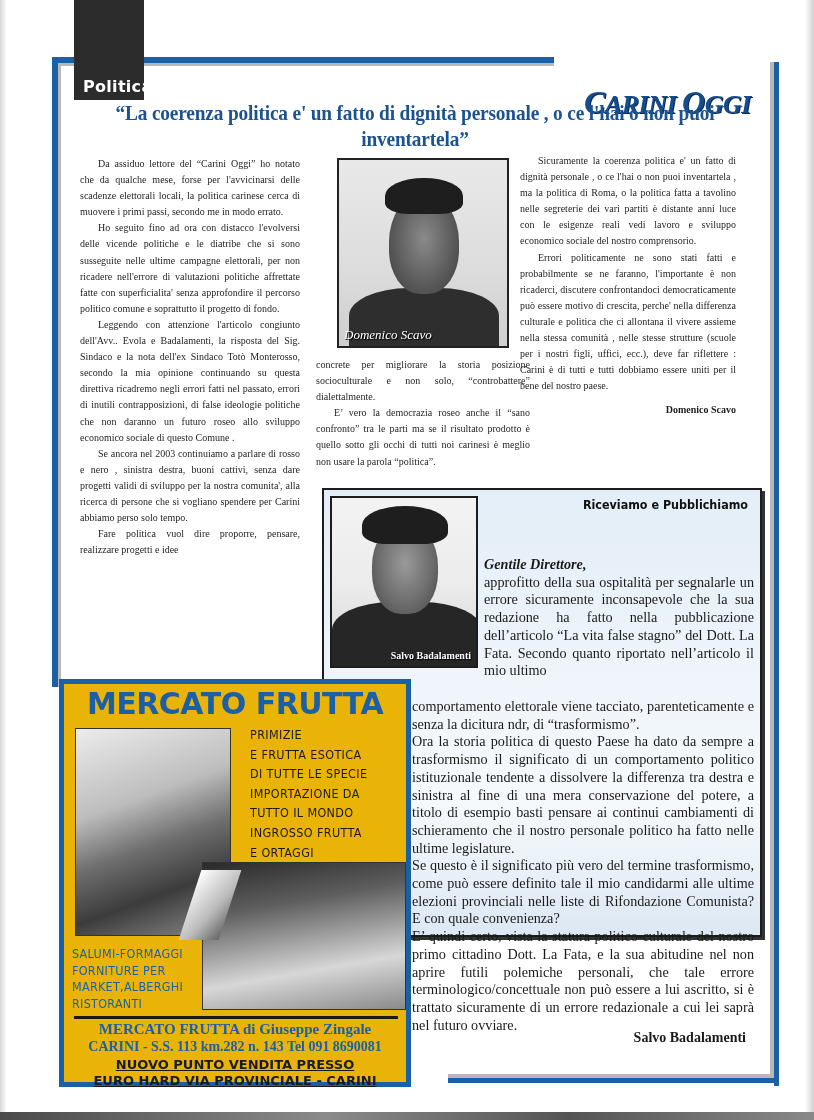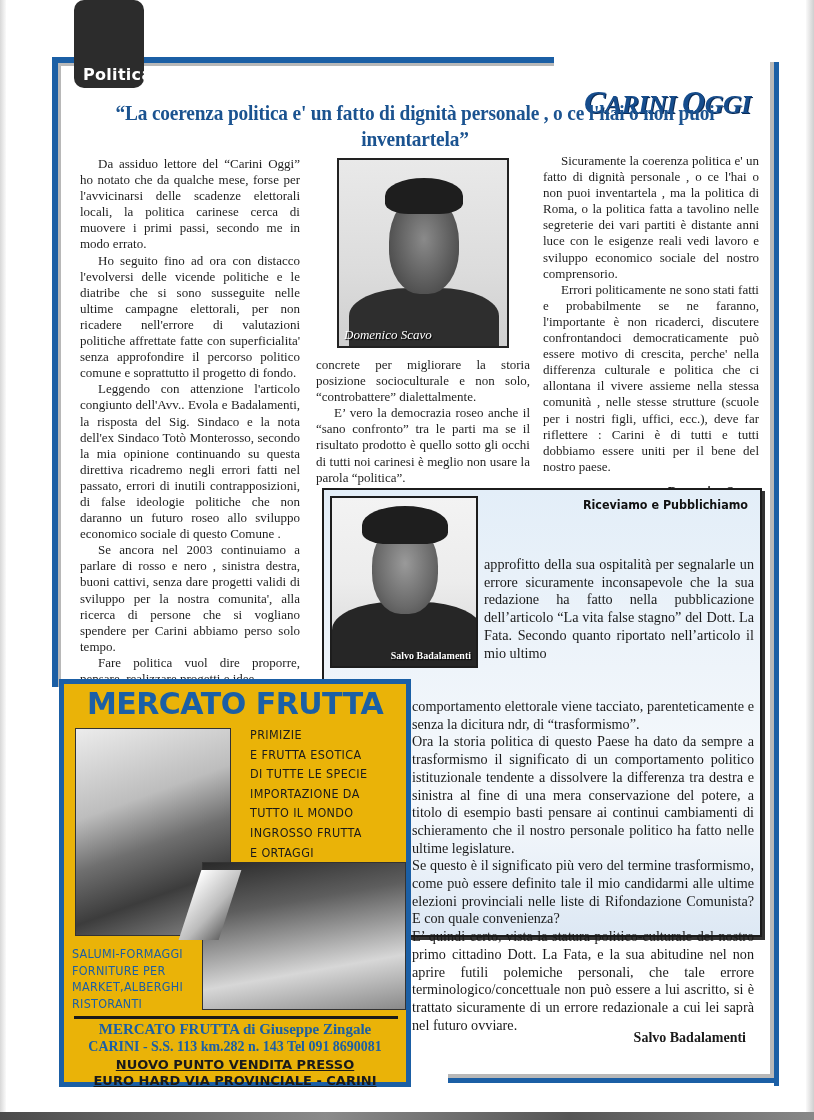--- a/index.html
+++ b/index.html
@@ -3,42 +3,42 @@
 <meta charset="utf-8">
 <style>
   * { box-sizing: border-box; margin: 0; padding: 0; }
   html, body { width: 814px; height: 1120px; background: #ffffff; overflow: hidden; }
   body { position: relative; font-family: "Liberation Serif", serif; color: #1a1a1a; }
 
   .page-edge-left { position: absolute; left: 0; top: 0; width: 6px; height: 1120px; background: linear-gradient(90deg,#d8d8d8,#fafafa); }
   .page-edge-right { position: absolute; right: 0; top: 0; width: 8px; height: 1120px; background: linear-gradient(90deg,#fafafa,#cfcfcf); }
   .page-bottom { position: absolute; left: 0; bottom: 0; width: 814px; height: 8px; background: linear-gradient(90deg,#4a4a4a,#8a8a8a 40%,#555 70%,#888); }
 
-  .section-tab { position: absolute; left: 74px; top: 0; width: 70px; height: 88px; background: #2c2c2c; border-radius: 10px; }
+  .section-tab { position: absolute; left: 74px; top: 0; width: 70px; height: 100px; background: #2c2c2c; }
   .section-tab span { position: absolute; left: 9px; bottom: 4px; color: #fff; font-family: "DejaVu Sans", sans-serif; font-weight: bold; font-size: 16px; letter-spacing: 0.3px; }
 
   .frame-top-blue { position: absolute; left: 52px; top: 57px; width: 502px; height: 6px; background: #1b5fa5; }
   .frame-top-grey { position: absolute; left: 52px; top: 63px; width: 502px; height: 3px; background: #b8b8b8; }
   .frame-left-blue { position: absolute; left: 52px; top: 57px; width: 6px; height: 630px; background: #1b5fa5; }
   .frame-left-grey { position: absolute; left: 58px; top: 63px; width: 3px; height: 624px; background: #b8b8b8; }
   .frame-right-grey { position: absolute; left: 770px; top: 62px; width: 4px; height: 1018px; background: #b8b8b8; }
   .frame-right-blue { position: absolute; left: 774px; top: 62px; width: 5px; height: 1024px; background: #1b5fa5; }
   .frame-bottom-grey { position: absolute; left: 448px; top: 1074px; width: 326px; height: 4px; background: #b8b8b8; }
   .frame-bottom-blue { position: absolute; left: 448px; top: 1078px; width: 331px; height: 5px; background: #1b5fa5; }
 
   .masthead { position: absolute; left: 584px; top: 40px; font-family: "Liberation Serif", serif; font-style: italic; font-weight: bold; color: #154c8c; font-size: 26px; letter-spacing: -0.5px; text-shadow: 1px 1px 0 #0a2a55; margin-top: 44px; }
   .masthead .cap { font-size: 32px; }
 
   .headline { position: absolute; left: 70px; top: 100px; width: 690px; text-align: center; color: #1b5390; font-family: "Liberation Serif", serif; font-size: 22px; font-weight: bold; transform: scaleX(0.88); transform-origin: center; letter-spacing: -0.2px; }
 
-  .col { position: absolute; font-size: 13px; line-height: 16.1px; text-align: justify; color: #1e1e1e; }
+  .col { position: absolute; font-size: 10px; line-height: 16.1px; text-align: justify; color: #1e1e1e; }
   .col p { text-indent: 18px; }
   .col-left { left: 80px; top: 156px; width: 220px; }
   .col-mid { left: 316px; top: 357px; width: 214px; }
-  .col-right { left: 543px; top: 153px; width: 216px; }
+  .col-right { left: 520px; top: 153px; width: 216px; }
   .signature { text-align: right; font-weight: bold; text-indent: 0 !important; margin-top: 8px; }
 
   .photo { position: absolute; background: #fff; border: 2px solid #222; overflow: hidden; }
   .photo-scavo { left: 337px; top: 158px; width: 172px; height: 190px; background: linear-gradient(180deg,#e9e9e9 0%,#dcdcdc 60%,#cfcfcf 100%); }
   .photo-caption { position: absolute; color: #fff; font-family: "Liberation Serif", serif; text-shadow: 1px 1px 1px #000; }
   .photo-scavo .photo-caption { left: 5px; bottom: 3px; font-size: 13px; font-style: italic; }
   .face { position: absolute; border-radius: 48% 48% 44% 44%; background: radial-gradient(ellipse at 50% 45%, #8a8a8a 0%, #5a5a5a 60%, #3a3a3a 100%); }
   .hair { position: absolute; border-radius: 50% 50% 30% 30%; background: #1e1e1e; }
   .torso { position: absolute; border-radius: 40% 40% 0 0; background: #2e2e2e; }
 
@@ -121,20 +121,21 @@
 
 <div class="letter-box">
   <div class="letter-heading">Riceviamo e Pubblichiamo</div>
   <div class="photo photo-badalamenti">
     <div class="torso" style="left:0px;top:104px;width:150px;height:70px;background:#262626;"></div>
     <div class="face" style="left:40px;top:24px;width:66px;height:92px;background:radial-gradient(ellipse at 50% 45%,#9a9a9a 0%,#6a6a6a 60%,#444 100%);"></div>
     <div class="hair" style="left:30px;top:8px;width:86px;height:38px;"></div>
     <span class="photo-caption">Salvo Badalamenti</span>
   </div>
   <div class="letter-text letter-text-top">
+    <div class="salutation">Gentile Direttore,</div>
     <div>approfitto della sua ospitalità per segnalarle un errore sicuramente inconsapevole che la sua redazione ha fatto nella pubblicazione dell’articolo “La vita false stagno” del Dott. La Fata. Secondo quanto riportato nell’articolo il mio ultimo</div>
   </div>
   <div class="letter-text letter-text-body">
     <div>comportamento elettorale viene tacciato, parenteticamente e senza la dicitura ndr, di “trasformismo”.</div>
     <div>Ora la storia politica di questo Paese ha dato da sempre a trasformismo il significato di un comportamento politico istituzionale tendente a dissolvere la differenza tra destra e sinistra al fine di una mera conservazione del potere, a titolo di esempio basti pensare ai continui cambiamenti di schieramento che il nostro personale politico ha fatto nelle ultime legislature.</div>
     <div>Se questo è il significato più vero del termine trasformismo, come può essere definito tale il mio candidarmi alle ultime elezioni provinciali nelle liste di Rifondazione Comunista? E con quale convenienza?</div>
     <div>E’ quindi certo, vista la statura politico-culturale del nostro primo cittadino Dott. La Fata, e la sua abitudine nel non aprire futili polemiche personali, che tale errore terminologico/concettuale non può essere a lui ascritto, si è trattato sicuramente di un errore redazionale a cui lei saprà nel futuro ovviare.</div>
   </div>
   <div class="letter-sign">Salvo Badalamenti</div>
 </div>

